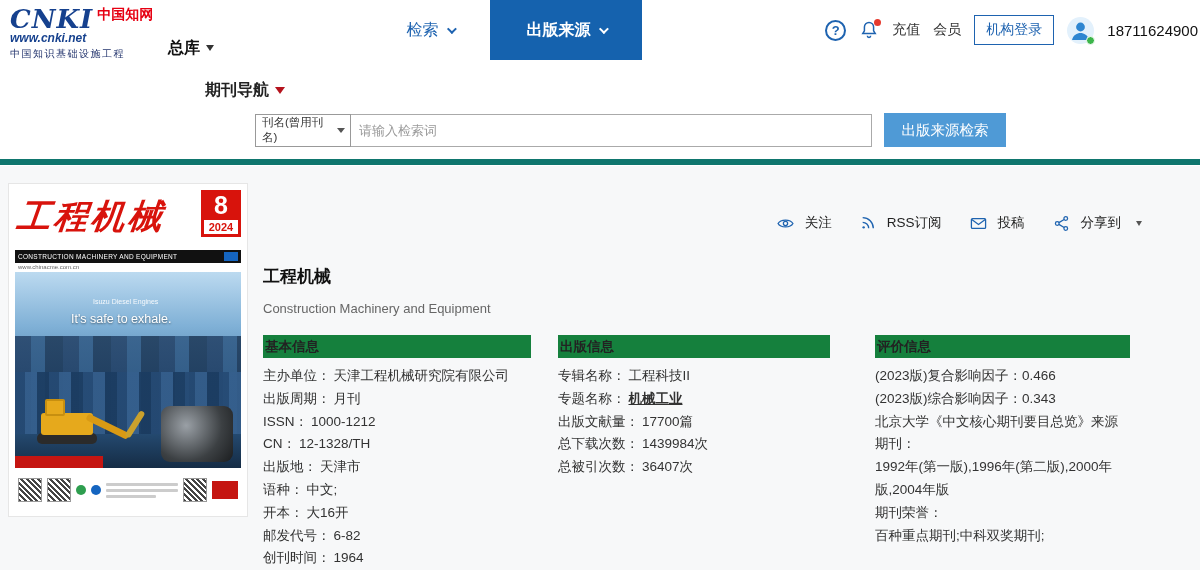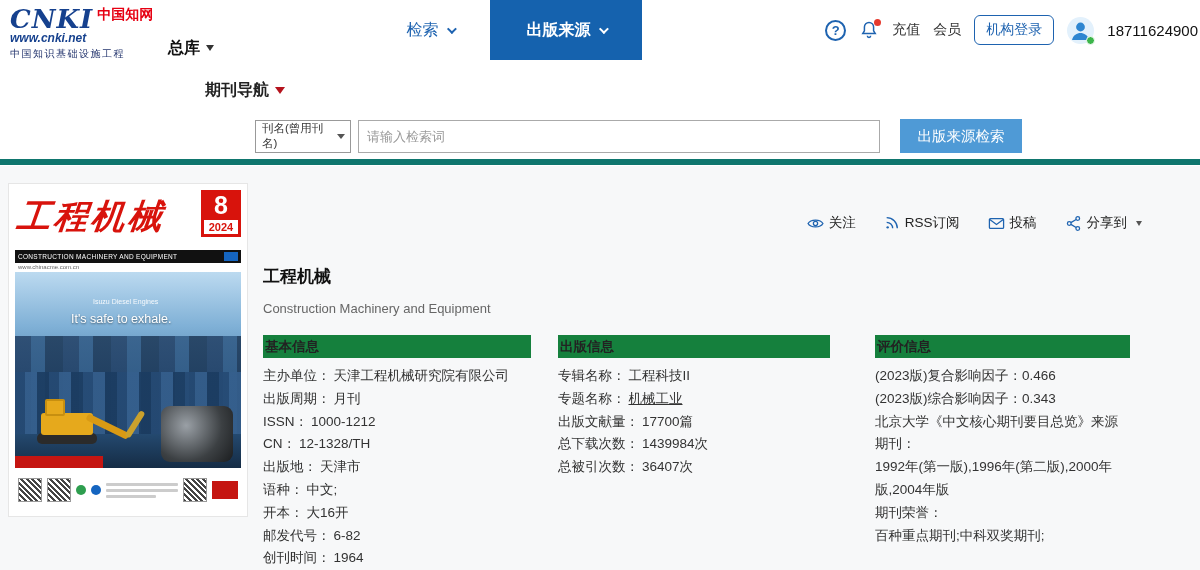--- a/index.html
+++ b/index.html
@@ -27,29 +27,29 @@
   .nav-active { width:152px; background:#1562ae; color:#fff; font-weight:bold; }
   .nav-active .chev { border-color:#fff; }
   .nav-my { width:140px; margin-left:26px; }
   .chev { display:inline-block; width:7px; height:7px; border-right:2px solid #1e63b0; border-bottom:2px solid #1e63b0; transform:rotate(45deg) translateY(-2px); margin-left:8px; }
 
   .top-actions { position:absolute; right:2px; top:0; height:60px; display:flex; align-items:center; gap:13px; }
   .help-icon { width:21px; height:21px; border:2px solid #1e63b0; border-radius:50%; color:#1e63b0; font-weight:bold; font-size:13px; display:flex; align-items:center; justify-content:center; cursor:pointer; }
   .bell-wrap { position:relative; width:20px; height:20px; cursor:pointer; }
   .bell-dot { position:absolute; top:-1px; right:-2px; width:7px; height:7px; border-radius:50%; background:#e63a2e; }
   .ta-text { font-size:14px; color:#333; cursor:pointer; }
-  .org-btn { border:1px solid #1e63b0; border-radius:6px; color:#1e63b0; background:#fff; font-size:14px; padding:5px 11px; cursor:pointer; }
+  .org-btn { border:1px solid #1e63b0; border-radius:0; color:#1e63b0; background:#fff; font-size:14px; padding:5px 11px; cursor:pointer; }
   .avatar { position:relative; width:27px; height:27px; border-radius:50%; background:#e3f1fc; cursor:pointer; }
   .avatar-dot { position:absolute; right:-1px; bottom:-1px; width:9px; height:9px; border-radius:50%; background:#3cb54a; border:1.5px solid #fff; }
   .phone { font-size:15px; color:#111; white-space:nowrap; }
 
   
   .subheader { position:absolute; top:60px; left:0; width:100%; height:105px; background:#fff; border-bottom:6px solid #0f766e; }
   .journal-nav-title { position:absolute; left:205px; top:20px; font-size:16px; font-weight:bold; color:#222; display:flex; align-items:center; cursor:pointer; }
-  .search-row { position:absolute; left:255px; top:59px; display:flex; align-items:center;gap:8px; }
+  .search-row { position:absolute; left:255px; top:53px; display:flex; align-items:center; }
   .filter-select { width:96px; height:33px; border:1px solid #999; background:#fff; display:flex; align-items:center; padding:0 14px 0 6px; font-size:11.5px; color:#333; position:relative; cursor:pointer; }
   .filter-select .tri { position:absolute; right:5px; border-top-color:#555; border-left-width:4px; border-right-width:4px; border-top-width:5px; margin:0; }
   .search-input { width:522px; height:33px; border:1px solid #aaa; margin-left:-1px; padding:0 8px; font-size:13px; color:#333; outline:none; font-family:inherit; }
   .search-input::placeholder { color:#999; }
   .search-btn { margin-left:12px; width:122px; height:34px; background:#4f9ad6; color:#fff; border:none; font-size:14.5px; cursor:pointer; font-family:inherit; }
 
   
   .main { position:absolute; top:166px; left:0; width:100%; height:404px; background:#f7f8f9; }
 
   
@@ -79,38 +79,38 @@
   .cover-bottom { height:44px; background:#fff; display:flex; align-items:center; gap:5px; padding:2px 3px; }
   .qr { width:24px; height:24px; border:1px solid #999; background:repeating-linear-gradient(45deg,#444 0 2px,#fff 2px 4px); }
   .logo-dot-g { width:10px; height:10px; border-radius:50%; background:#2e9e4f; }
   .logo-dot-b { width:10px; height:10px; border-radius:50%; background:#1565c0; }
   .tiny-lines { display:flex; flex-direction:column; gap:3px; flex:1; }
   .tiny-line { height:3px; background:#ccc; border-radius:1px; }
   .mini-red { width:26px; height:18px; background:#c51511; }
 
   
   .actions-row { position:absolute; top:48px; right:58px; display:flex; align-items:center; gap:28px; }
-  .action-item { display:flex; align-items:center; gap:5px; font-size:13.5px; color:#222; cursor:pointer; }
+  .action-item { display:flex; align-items:center; gap:11px; font-size:13.5px; color:#222; cursor:pointer; }
   .action-item svg { display:block; }
 
   
   .journal-title { position:absolute; left:263px; top:99px; font-size:17px; font-weight:bold; color:#111; }
   .journal-subtitle { position:absolute; left:263px; top:135px; font-size:13px; color:#666; }
 
   
   .cols { position:absolute; left:263px; top:169px; display:flex; }
   .col { display:flex; flex-direction:column; }
   .col-basic { width:268px; margin-right:27px; }
   .col-publish { width:272px; margin-right:45px; }
   .col-eval { width:255px; }
   .col-header { background:#15803d; height:23px; line-height:23px; font-size:13.5px; font-weight:bold; color:#222; padding-left:2px; }
   .col-rows { margin-top:7px; }
   .row { line-height:22.8px; font-size:13.5px; color:#333; white-space:nowrap; }
   .row .val { margin-left:3px; }
-  .val-link { text-decoration:underline; cursor:pointer; }
+  .val-link { text-decoration:underline; cursor:pointer;font-weight:bold; }
   .eval-line { line-height:22.8px; font-size:13.5px; color:#333; }
 </style>
 </head>
 <body>
 
 <div class="page">
 
   <header class="topbar">
     <div class="logo">
       <div class="logo-row1">

